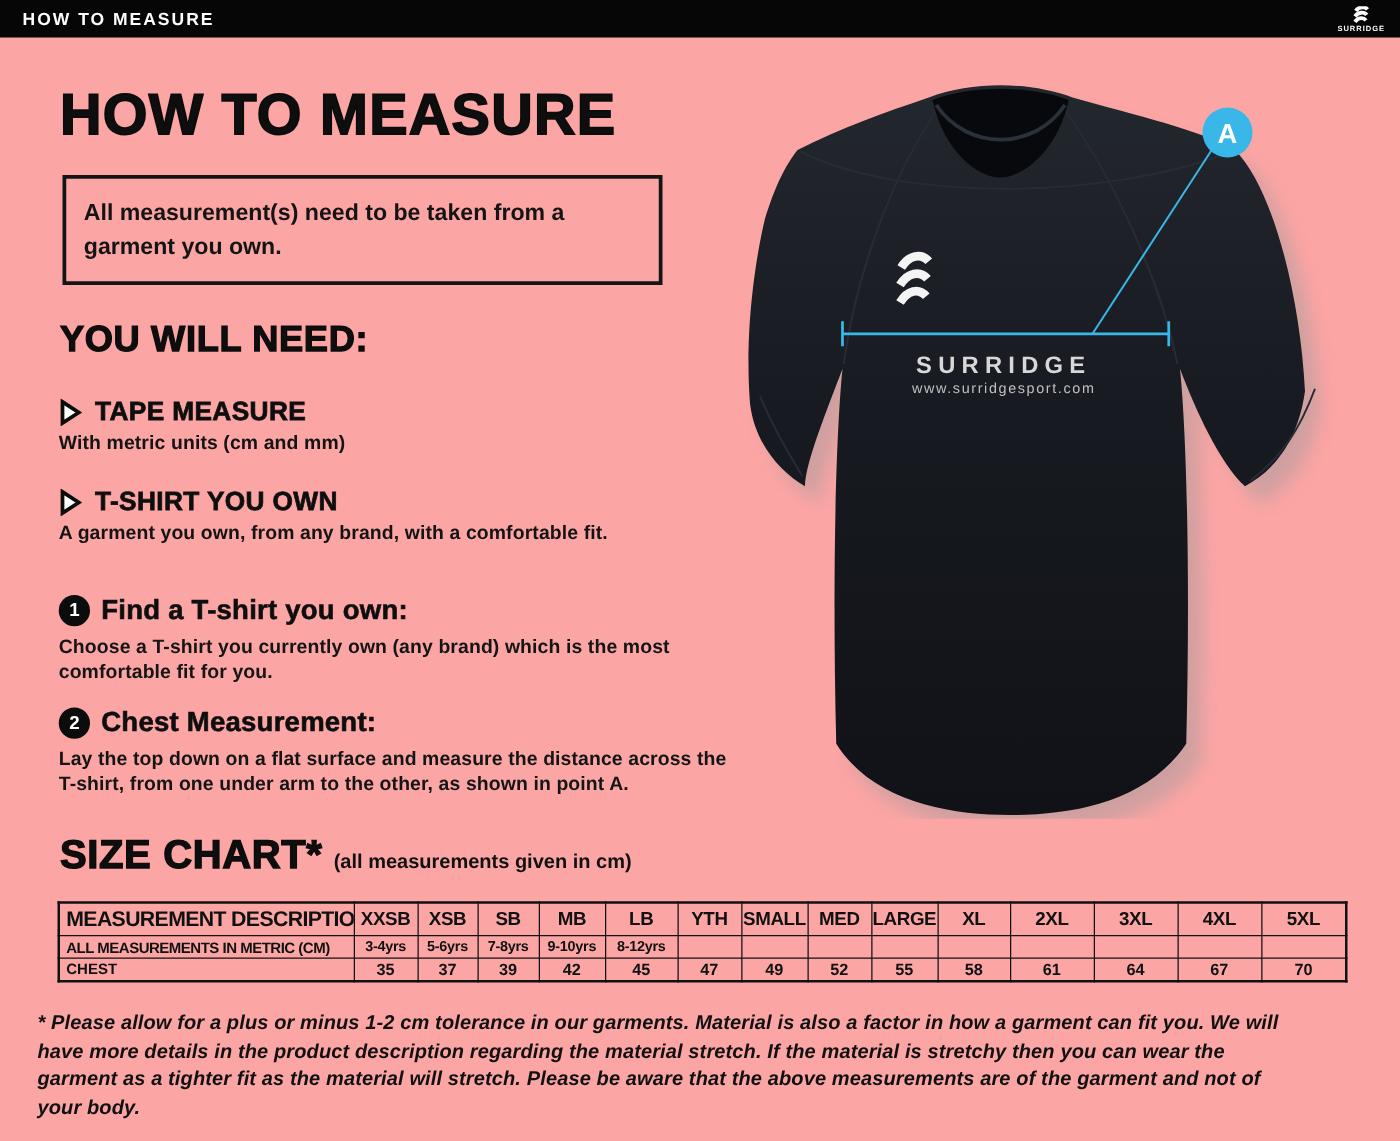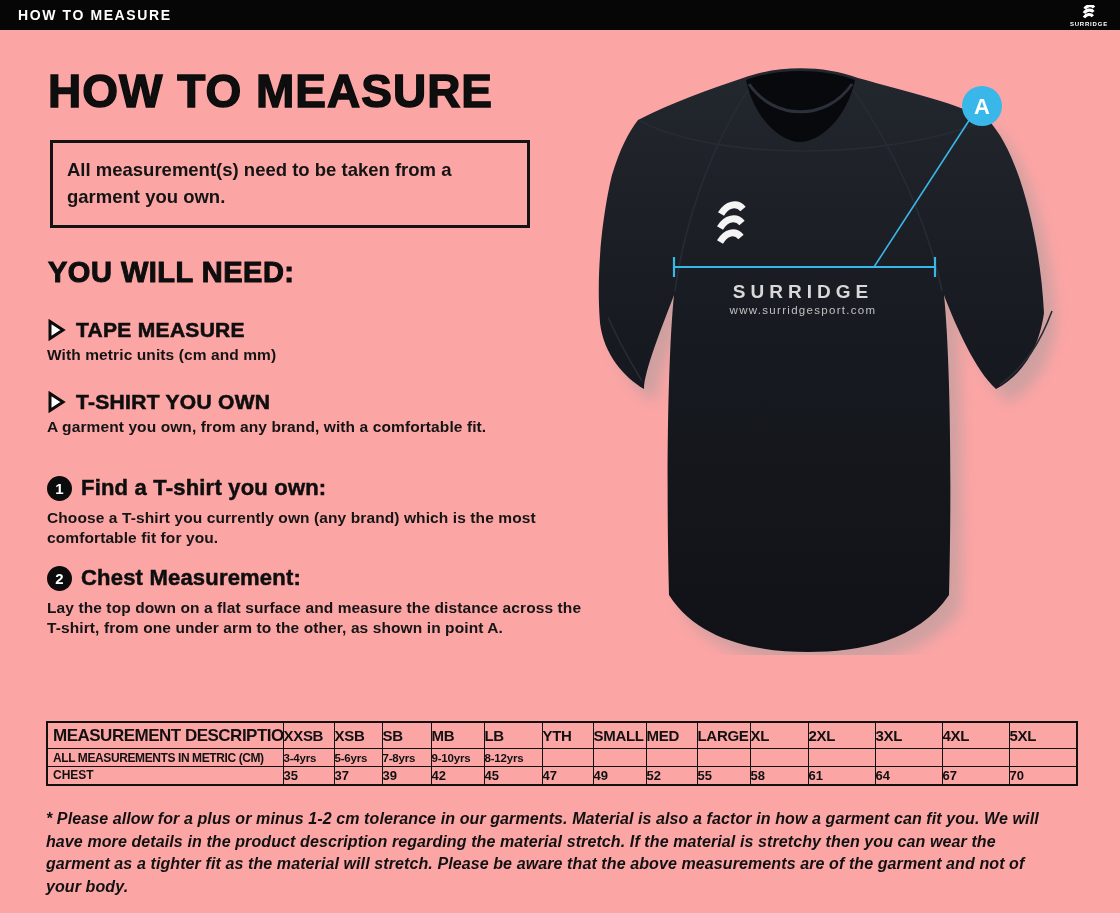--- a/index.html
+++ b/index.html
@@ -37,32 +37,32 @@
   .step-title{font-size:22px;font-weight:bold;-webkit-text-stroke:0.5px #111;letter-spacing:0.2px;}
   .step-desc{margin-top:7px;font-size:15.5px;font-weight:bold;line-height:1.28;color:#151515;letter-spacing:0.1px;}
 
   
   .sc-heading{position:absolute;left:48px;top:665px;display:flex;align-items:baseline;gap:9px;}
   .sc-title{font-size:32px;font-weight:bold;-webkit-text-stroke:1.1px #0c0c0c;letter-spacing:0.5px;}
   .sc-sub{font-size:16px;font-weight:bold;color:#111;}
 
   table.size-chart{position:absolute;left:46px;top:721px;width:1030px;border-collapse:collapse;
                    table-layout:fixed;border:2px solid #111;}
-  .size-chart th,.size-chart td{border:1.5px solid #111;text-align:left;padding:0;color:#111;
+  .size-chart th,.size-chart td{border:1.5px solid #111;text-align:center;padding:0;color:#111;
                                 overflow:hidden;white-space:nowrap;}
   .size-chart thead th{height:25px;font-size:15px;font-weight:bold;letter-spacing:-0.3px;}
   .size-chart thead th.desc{font-size:17px;text-align:left;padding-left:5px;letter-spacing:-0.5px;}
   .size-chart tbody tr{height:18px;}
   .size-chart tbody td{font-size:13px;font-weight:bold;}
   .size-chart tbody td.desc{text-align:left;padding-left:5px;}
   .size-chart tr.metric-row td{font-size:11.5px;letter-spacing:-0.2px;}
   .size-chart tr.metric-row td.desc{font-size:12px;letter-spacing:-0.4px;}
   .size-chart tr.chest-row td.desc{font-size:12px;}
 
-  .footnote{position:absolute;left:46px;top:808px;width:1008px;font-size:16px;font-weight:bold;
+  .footnote{position:absolute;left:30px;top:808px;width:1008px;font-size:16px;font-weight:bold;
             font-style:italic;line-height:1.42;color:#111;letter-spacing:0.1px;}
 
   
   .shirt-wrap{position:absolute;left:578px;top:55px;width:505px;height:600px;}
 </style>
 </head>
 <body>
 
 <div class="page">
 
@@ -115,20 +115,24 @@
   </div>
 
   <div class="step step2">
     <div class="step-head">
       <span class="badge">2</span>
       <span class="step-title">Chest Measurement:</span>
     </div>
     <div class="step-desc">Lay the top down on a flat surface and measure the distance across the T-shirt, from one under arm to the other, as shown in point A.</div>
   </div>
 
+  <div class="sc-heading">
+    <span class="sc-title">SIZE CHART*</span>
+    <span class="sc-sub">(all measurements given in cm)</span>
+  </div>
 
   <table class="size-chart">
     <colgroup>
       <col style="width:236px">
         <col style="width:51px">
         <col style="width:48px">
         <col style="width:49px">
       <col style="width:53px">
         <col style="width:58px">
         <col style="width:51px">

